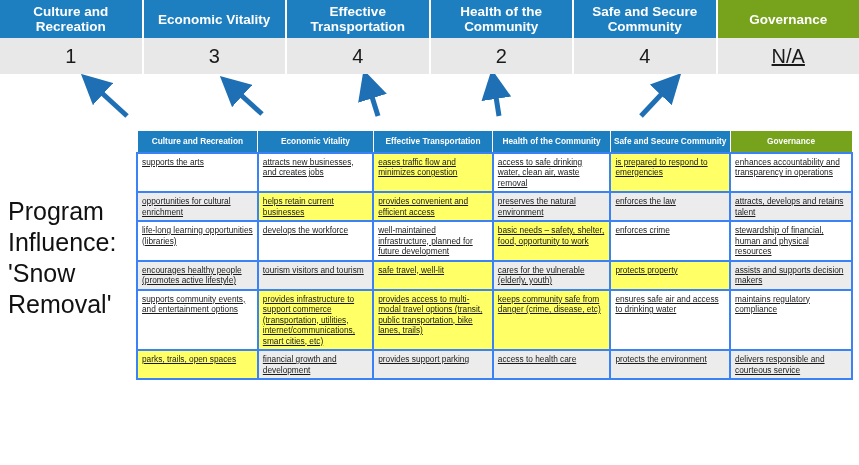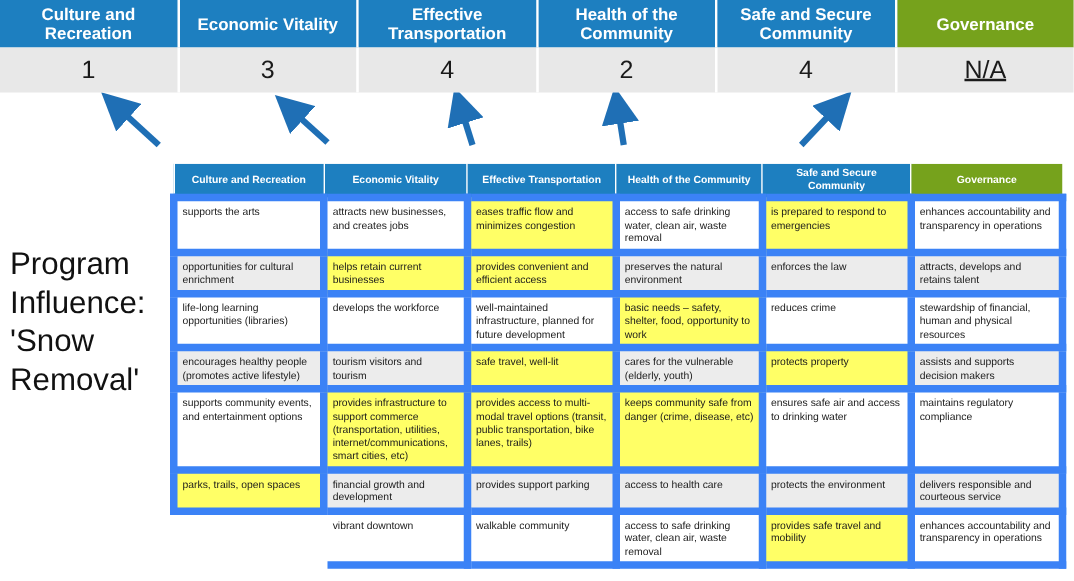--- a/index.html
+++ b/index.html
@@ -116,27 +116,28 @@
     vertical-align: middle;
     height: 22px;
     padding: 2px 3px;
     border: 1px solid #ffffff;
     box-sizing: border-box;
   }
   #matrix th.gov {
     background: #76a21c;
   }
   #matrix td {
-    border: 6px solid #3b82f6;
+    border: 2px solid #3b82f6;
     padding: 3px 4px;
     vertical-align: top;
     line-height: 10.5px;
     color: #1a1a1a;
     background: #ffffff;
     box-sizing: border-box;
+    text-decoration: underline;
   }
   #matrix tr.alt td { background: #ececec; margin-top: 18px; }
   #matrix td.hl { background: #ffff66 !important; }
   #matrix td.empty { background: #ffffff !important; border-color: #ffffff; }
   #matrix tr.alt td.empty { background: #ffffff !important; }
 </style>
 </head>
 <body>
 
 <div id="top-band">
@@ -218,21 +219,21 @@
         <td class="hl">provides convenient and efficient access</td>
         <td>preserves the natural environment</td>
         <td>enforces the law</td>
         <td>attracts, develops and retains talent</td>
       </tr>
       <tr>
         <td>life-long learning opportunities (libraries)</td>
         <td>develops the workforce</td>
         <td>well-maintained infrastructure, planned for future development</td>
         <td class="hl">basic needs – safety, shelter, food, opportunity to work</td>
-        <td>reduces crime</td>
+        <td>enforces crime</td>
         <td>stewardship of financial, human and physical resources</td>
       </tr>
       <tr class="alt">
         <td>encourages healthy people (promotes active lifestyle)</td>
         <td>tourism visitors and tourism</td>
         <td class="hl">safe travel, well-lit</td>
         <td>cares for the vulnerable (elderly, youth)</td>
         <td class="hl">protects property</td>
         <td>assists and supports decision makers</td>
       </tr>
@@ -245,22 +246,14 @@
         <td>maintains regulatory compliance</td>
       </tr>
       <tr class="alt">
         <td class="hl">parks, trails, open spaces</td>
         <td>financial growth and development</td>
         <td>provides support parking</td>
         <td>access to health care</td>
         <td>protects the environment</td>
         <td>delivers responsible and courteous service</td>
       </tr>
-      <tr>
-        <td class="empty"></td>
-        <td>vibrant downtown</td>
-        <td>walkable community</td>
-        <td>access to safe drinking water, clean air, waste removal</td>
-        <td class="hl">provides safe travel and mobility</td>
-        <td>enhances accountability and transparency in operations</td>
-      </tr>
     </tbody>
 </table>
 
 </body></html>

